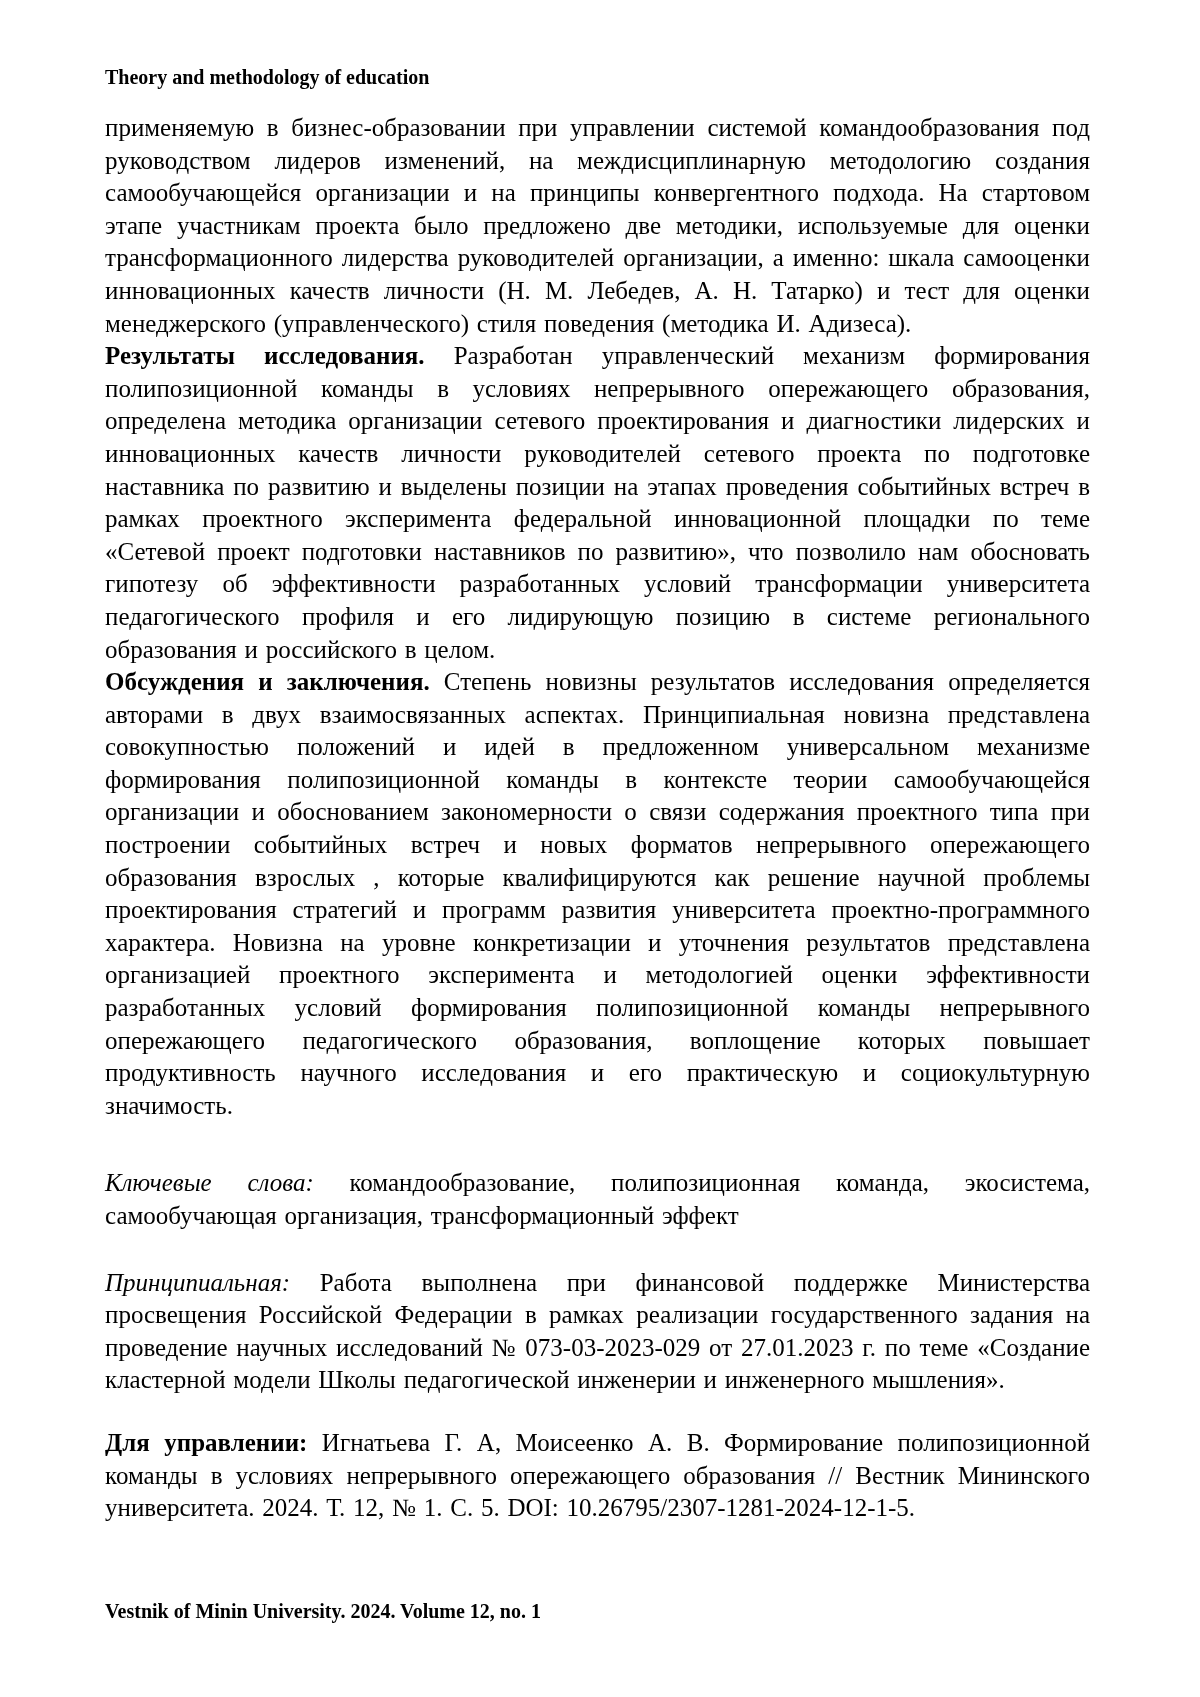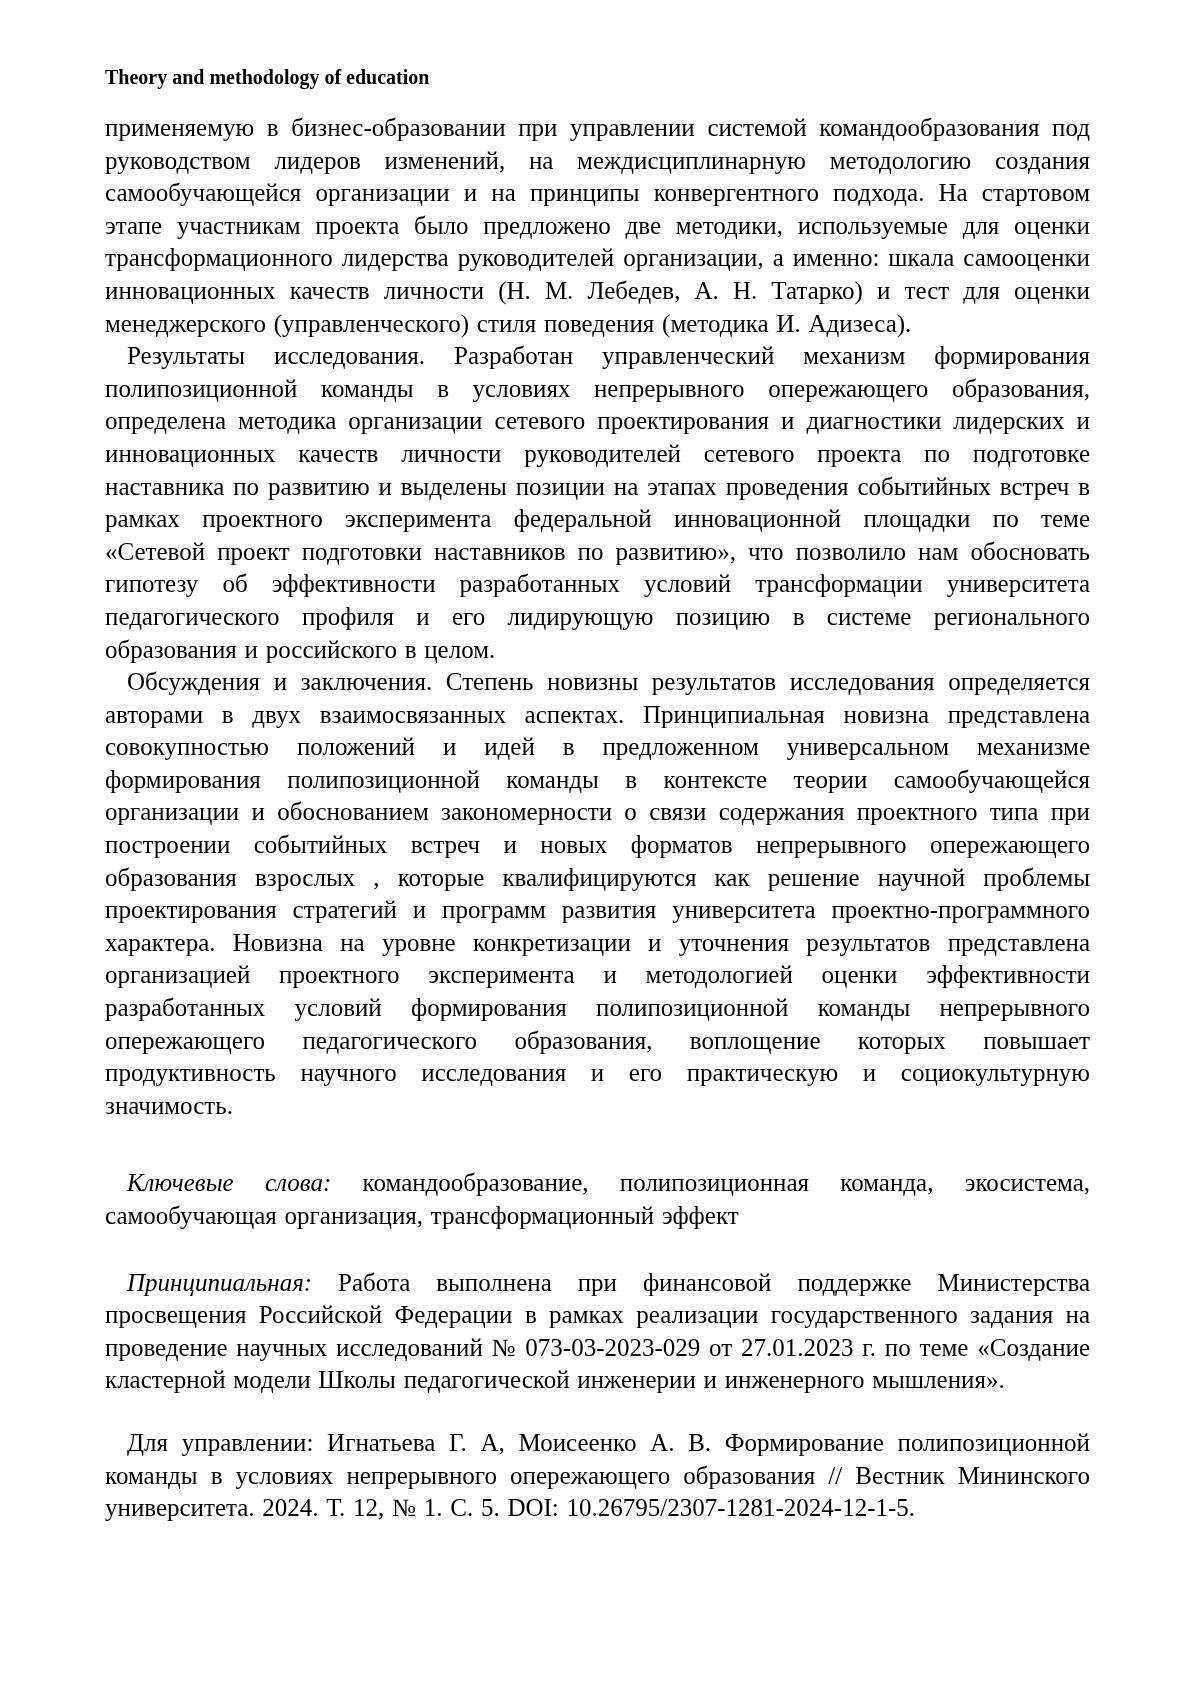--- a/index.html
+++ b/index.html
@@ -31,22 +31,22 @@
   .body-text {
     margin-top: 22px;
   }
   .para {
     margin: 0;
     font-size: 25px;
     line-height: 32.6px;
     text-align: justify;
     word-spacing: 1.5px;
   }
-  .para .b { font-weight: normal; margin-left: 22px; }
-  .para .i { font-style: italic; margin-left: 22px; }
+  .para .b { font-weight: bold; }
+  .para .i { font-style: italic; }
   .gap-lg { margin-top: 45px; }
   .gap-md { margin-top: 34px; }
   .gap-sm { margin-top: 30px; }
   .footer {
     position: absolute;
     left: 0;
     top: 1598px;
     font-size: 20px;
     font-weight: bold;
     line-height: 26px;
@@ -68,14 +68,15 @@
     <p class="para"><span class="b">Обсуждения и заключения. </span><span>Степень новизны результатов исследования определяется авторами в двух взаимосвязанных аспектах. Принципиальная новизна представлена совокупностью положений и идей в предложенном универсальном механизме формирования полипозиционной команды в контексте теории самообучающейся организации и обоснованием закономерности о связи содержания проектного типа при построении событийных встреч и новых форматов непрерывного опережающего образования взрослых , которые квалифицируются как решение научной проблемы проектирования стратегий и программ развития университета проектно-программного характера. Новизна на уровне конкретизации и уточнения результатов представлена организацией проектного эксперимента и методологией оценки эффективности разработанных условий формирования полипозиционной команды непрерывного опережающего педагогического образования, воплощение которых повышает продуктивность научного исследования и его практическую и социокультурную значимость.</span></p>
 
     <p class="para gap-lg"><span class="i">Ключевые слова: </span><span>командообразование, полипозиционная команда, экосистема, самообучающая организация, трансформационный эффект</span></p>
 
     <p class="para gap-md"><span class="i">Принципиальная: </span><span>Работа выполнена при финансовой поддержке Министерства просвещения Российской Федерации в рамках реализации государственного задания на проведение научных исследований № 073-03-2023-029 от 27.01.2023 г. по теме «Создание кластерной модели Школы педагогической инженерии и инженерного мышления».</span></p>
 
     <p class="para gap-sm"><span class="b">Для управлении: </span><span>Игнатьева Г. А, Моисеенко А. В. Формирование полипозиционной команды в условиях непрерывного опережающего образования // Вестник Мининского университета. 2024. Т. 12, № 1. С. 5. DOI: 10.26795/2307-1281-2024-12-1-5.</span></p>
 
   </div>
 
+  <div class="footer">Vestnik of Minin University. 2024. Volume 12, no. 1</div>
 
 </div>
 
 </body></html>

